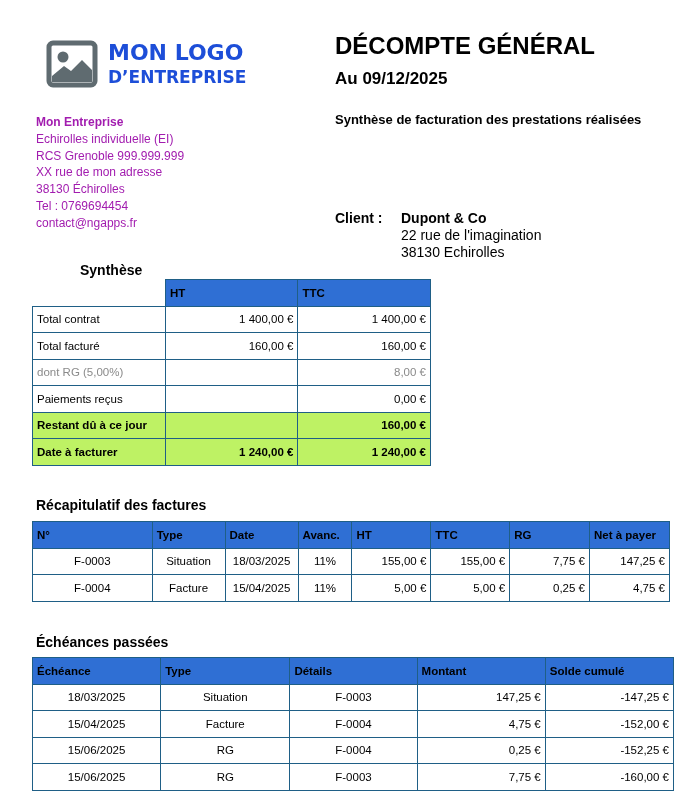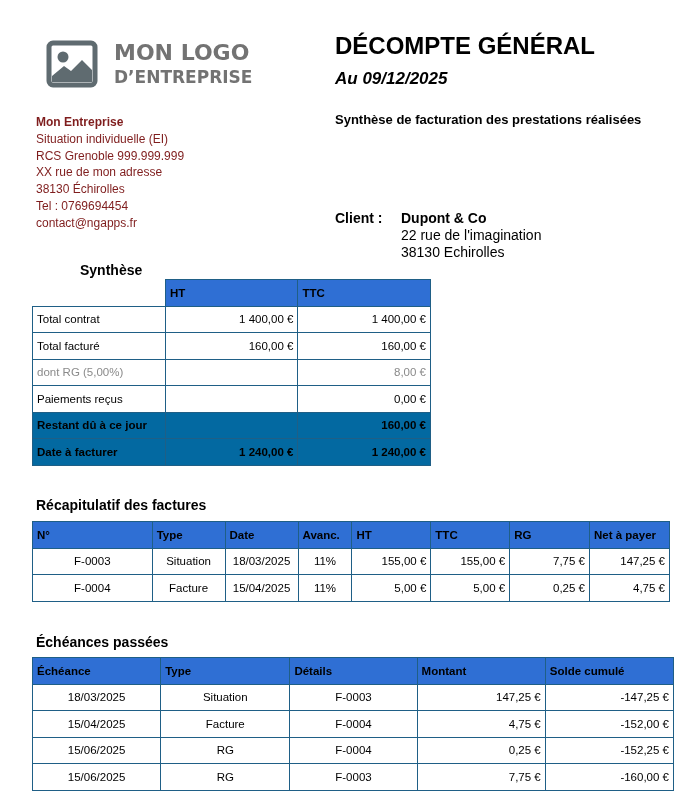--- a/index.html
+++ b/index.html
@@ -1,66 +1,66 @@
 <!DOCTYPE html>
 <html><head>
 <meta charset="utf-8">
 <style>
   * { box-sizing: border-box; margin: 0; padding: 0; }
   html, body { width: 693px; height: 809px; background: #ffffff; overflow: hidden; }
   body { position: relative; font-family: "Liberation Sans", sans-serif; color: #000; }
 
   .logo { position: absolute; left: 46px; top: 40px; display: flex; align-items: center; }
   .logo-icon { width: 52px; height: 48px; }
-  .logo-text { margin-left: 16px; color: #737373; font-family: "DejaVu Sans", sans-serif; font-weight: bold; line-height: 1; }
+  .logo-text { margin-left: 10px; color: #1d4ed8; font-family: "DejaVu Sans", sans-serif; font-weight: bold; line-height: 1; }
   .logo-line1 { font-size: 22px; letter-spacing: 0px; }
   .logo-line2 { font-size: 17px; margin-top: 5px; }
 
-  .company { position: absolute; left: 36px; top: 114px; color: #7f1d1d; font-size: 12px; line-height: 16.8px; }
+  .company { position: absolute; left: 36px; top: 114px; color: #a21caf; font-size: 12px; line-height: 16.8px; }
   .company .name { font-weight: bold; }
 
   .title { position: absolute; left: 335px; top: 32px; font-size: 24px; font-weight: bold; }
-  .subtitle-date { position: absolute; left: 335px; top: 69px; font-size: 17px; font-weight: bold; font-style: italic; }
+  .subtitle-date { position: absolute; left: 335px; top: 69px; font-size: 17px; font-weight: bold; }
   .synth-desc { position: absolute; left: 335px; top: 112px; font-size: 13px; font-weight: bold; }
 
   .client { position: absolute; left: 335px; top: 166px; font-size: 14px; line-height: 17px; display: flex; margin-top: 44px; }
   .client-label { font-weight: bold; width: 66px; }
   .client-name { font-weight: bold; }
 
   .section-title { position: absolute; left: 36px; font-size: 14px; font-weight: bold; }
 
   table { position: absolute; border-collapse: collapse; font-size: 11.5px; }
   td, th { border: 1.5px solid #1f5f86; height: 26.5px; padding: 0 4px; white-space: nowrap; }
   th { background: #2f6fd4; font-weight: bold; text-align: left; color: #000; }
   td.num { text-align: right; }
   td.center { text-align: center; }
   td.muted { color: #8a8a8a; }
   td.indent { }
-  tr.highlight td { background: #0369a1; font-weight: bold; }
+  tr.highlight td { background: #bef264; font-weight: bold; }
   th.blank { background: #fff; border: none; border-bottom: 1.5px solid #1f5f86; }
   tr.light td { border-top-color: #8fb3c6; }
 </style>
 </head>
 <body>
 
 <div class="logo">
   <svg class="logo-icon" viewBox="0 0 52 48">
     <rect x="3" y="3" width="46" height="42" rx="4" ry="4" fill="none" stroke="#5f6b70" stroke-width="5"></rect>
     <circle cx="17" cy="17" r="5.5" fill="#5f6b70"></circle>
     <path d="M6 42 L6 36 L18 26 L25 31 L36 20 L46 30 L46 42 Z" fill="#5f6b70"></path>
   </svg>
   <div class="logo-text">
     <div class="logo-line1">MON LOGO</div>
     <div class="logo-line2">D’ENTREPRISE</div>
   </div>
 </div>
 
 <div class="company">
   <div class="name">Mon Entreprise</div>
-  <div>Situation individuelle (EI)</div>
+  <div>Echirolles individuelle (EI)</div>
   <div>RCS Grenoble 999.999.999</div>
   <div>XX rue de mon adresse</div>
   <div>38130 Échirolles</div>
   <div>Tel : 0769694454</div>
   <div>contact@ngapps.fr</div>
 </div>
 
 <div class="title">DÉCOMPTE GÉNÉRAL</div>
 <div class="subtitle-date">Au 09/12/2025</div>
 <div class="synth-desc">Synthèse de facturation des prestations réalisées</div>

